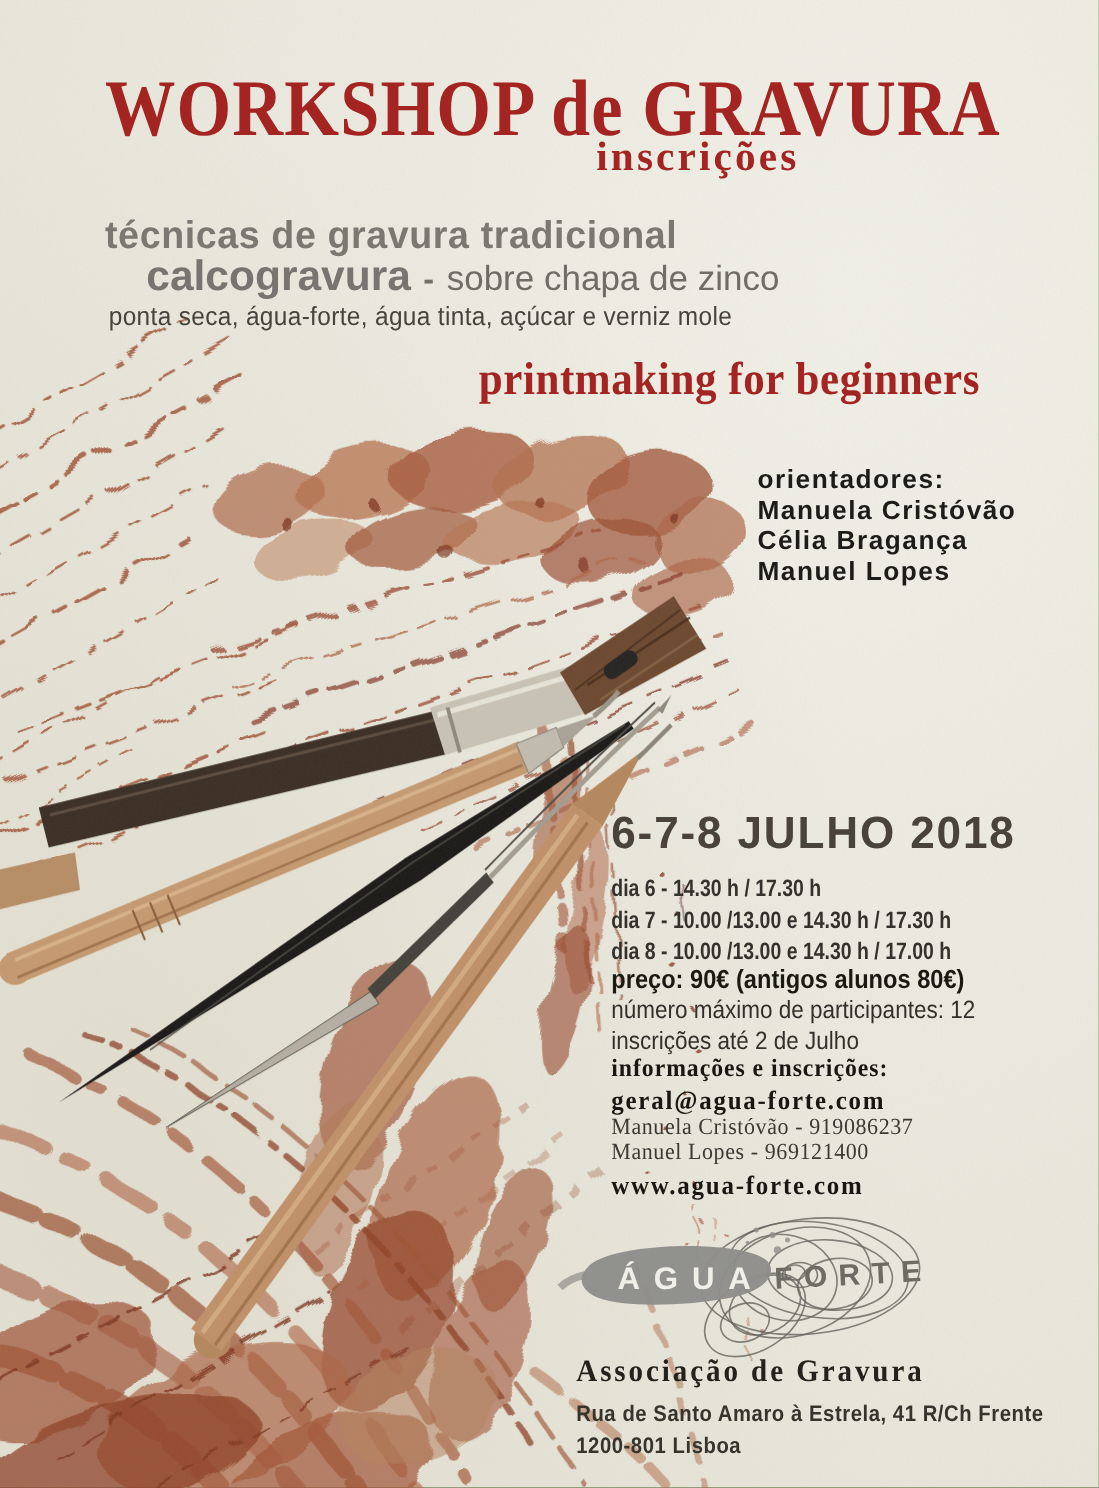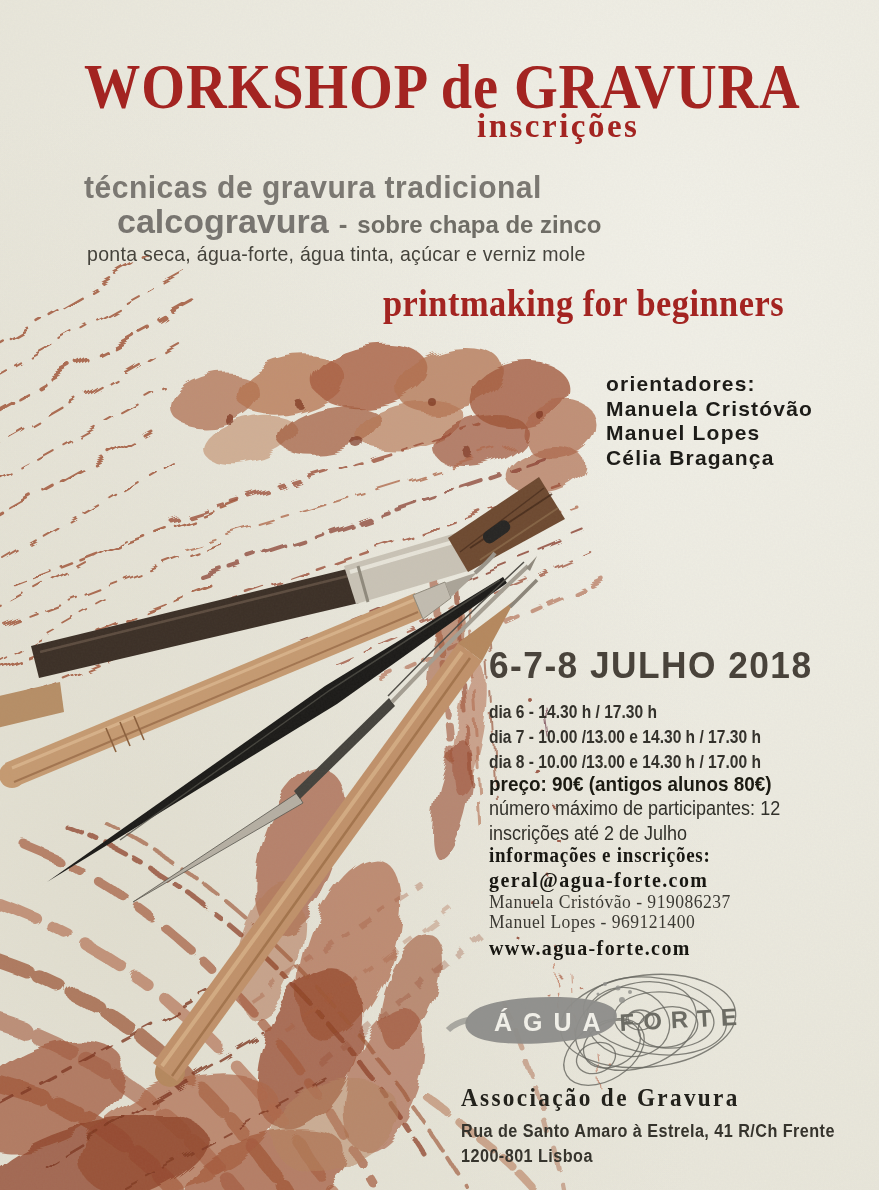--- a/index.html
+++ b/index.html
@@ -12,21 +12,21 @@
   .txt{position:absolute;z-index:2;white-space:nowrap;}
   .t-title{left:84px;top:50px;font-family:"Liberation Serif",serif;font-weight:700;
     font-size:64px;color:#a32421;letter-spacing:1px;transform:scaleX(.88);transform-origin:left top;}
   .t-sub{left:477px;top:108px;font-family:"Liberation Serif",serif;font-weight:700;
     font-size:33px;color:#a32421;letter-spacing:2.5px;}
   .t-tag1{left:84px;top:170px;font-weight:700;font-size:31px;color:#7b7872;
     letter-spacing:.5px;transform:scaleX(.97);transform-origin:left top;}
   .t-tag2{left:84px;top:202px;display:flex;align-items:baseline;gap:10px;color:#787570;}
   .t-tag2 .strong{font-weight:700;font-size:34px;margin-left:33px;}
   .t-tag2 .dash{font-weight:700;font-size:26px;color:#74716a;}
-  .t-tag2 .rest{font-weight:700;font-size:24px;color:#6f6d66;}
+  .t-tag2 .rest{font-weight:400;font-size:28px;color:#6f6d66;}
   .t-tag3{left:87px;top:242px;font-weight:400;font-size:21px;color:#45433c;
     letter-spacing:.3px;transform:scaleX(.93);transform-origin:left top;}
   .t-en{left:383px;top:282px;font-family:"Liberation Serif",serif;font-weight:700;
     font-size:37px;color:#a32421;letter-spacing:.5px;transform:scaleX(.93);transform-origin:left top;}
   .t-orient{left:606px;top:372px;font-family:Liberation Sans, sans-serif;font-weight:700;
     font-size:21px;color:#1d1c18;letter-spacing:1.2px;line-height:24.5px;}
   .t-date{left:489px;top:645px;font-weight:700;font-size:36px;color:#49433b;
     letter-spacing:1.5px;transform:scaleX(.98);transform-origin:left top;}
   .t-days{left:489px;top:699px;font-weight:700;font-size:19px;color:#34322c;
     line-height:25px;transform:scaleX(.82);transform-origin:left top;}
@@ -299,22 +299,22 @@
     <span class="strong">calcogravura</span>
     <span class="dash">-</span>
     <span class="rest">sobre chapa de zinco</span>
   </div>
   <div class="txt t-tag3">ponta seca, água-forte, água tinta, açúcar e verniz mole</div>
   <div class="txt t-en">printmaking for beginners</div>
 
   <div class="txt t-orient">
     <div>orientadores:</div>
     <div>Manuela Cristóvão</div>
+    <div>Célia Bragança</div>
     <div>Manuel Lopes</div>
-    <div>Célia Bragança</div>
   </div>
 
   <div class="txt t-date">6-7-8 JULHO 2018</div>
   <div class="txt t-days">
     <div>dia 6 - 14.30 h / 17.30 h</div>
     <div>dia 7 - 10.00 /13.00 e 14.30 h / 17.30 h</div>
     <div>dia 8 - 10.00 /13.00 e 14.30 h / 17.00 h</div>
   </div>
 
   <div class="txt t-price">

